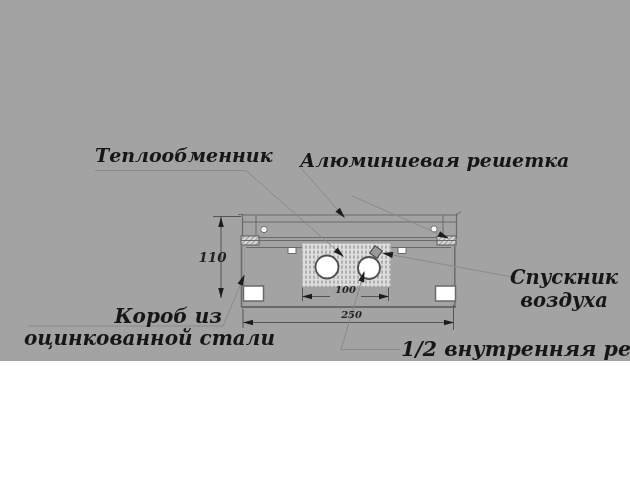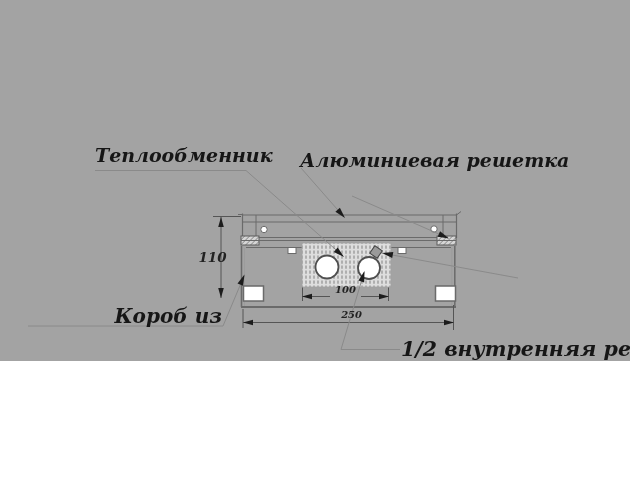--- a/index.html
+++ b/index.html
@@ -119,23 +119,28 @@
       <polygon points="244.5,274.5 243.1,285.8 237.5,283.5"></polygon>
       <polygon points="364.5,271 364.2,282.4 358.4,280.6"></polygon>
     </g>
   </svg>
 
   <span class="lbl lbl-main" style="left:95px;top:144px;">Теплообменник</span>
 
   <span class="lbl lbl-main ta-r" style="left:300px;top:149px;width:221px;">Алюминиевая решетка</span>
 
 
+  <span class="lbl ta-c" style="left:505px;top:267px;width:118px;font-size:19.5px;">
+    <span>Спускник</span><br>
+    <span>воздуха</span>
+  </span>
 
   <span class="lbl ta-r" style="left:60px;top:305px;width:162px;font-size:20px;font-style:italic;">Короб из</span>
 
+  <span class="lbl ta-r" style="left:24px;top:327px;width:197px;font-size:20px;">оцинкованной стали</span>
 
   <span class="lbl" style="left:401px;top:338px;font-size:20.5px;">1/2 внутренняя резьба</span>
 
   <span class="dim ta-r" style="left:197px;top:249px;width:31px;font-size:13.5px;text-align:center;">110</span>
 
   <span class="dim ta-c" style="left:329px;top:284px;width:33px;">100</span>
 
   <span class="dim ta-c" style="left:329px;top:309px;width:33px;text-align:right;">250</span>
 
 </div>

